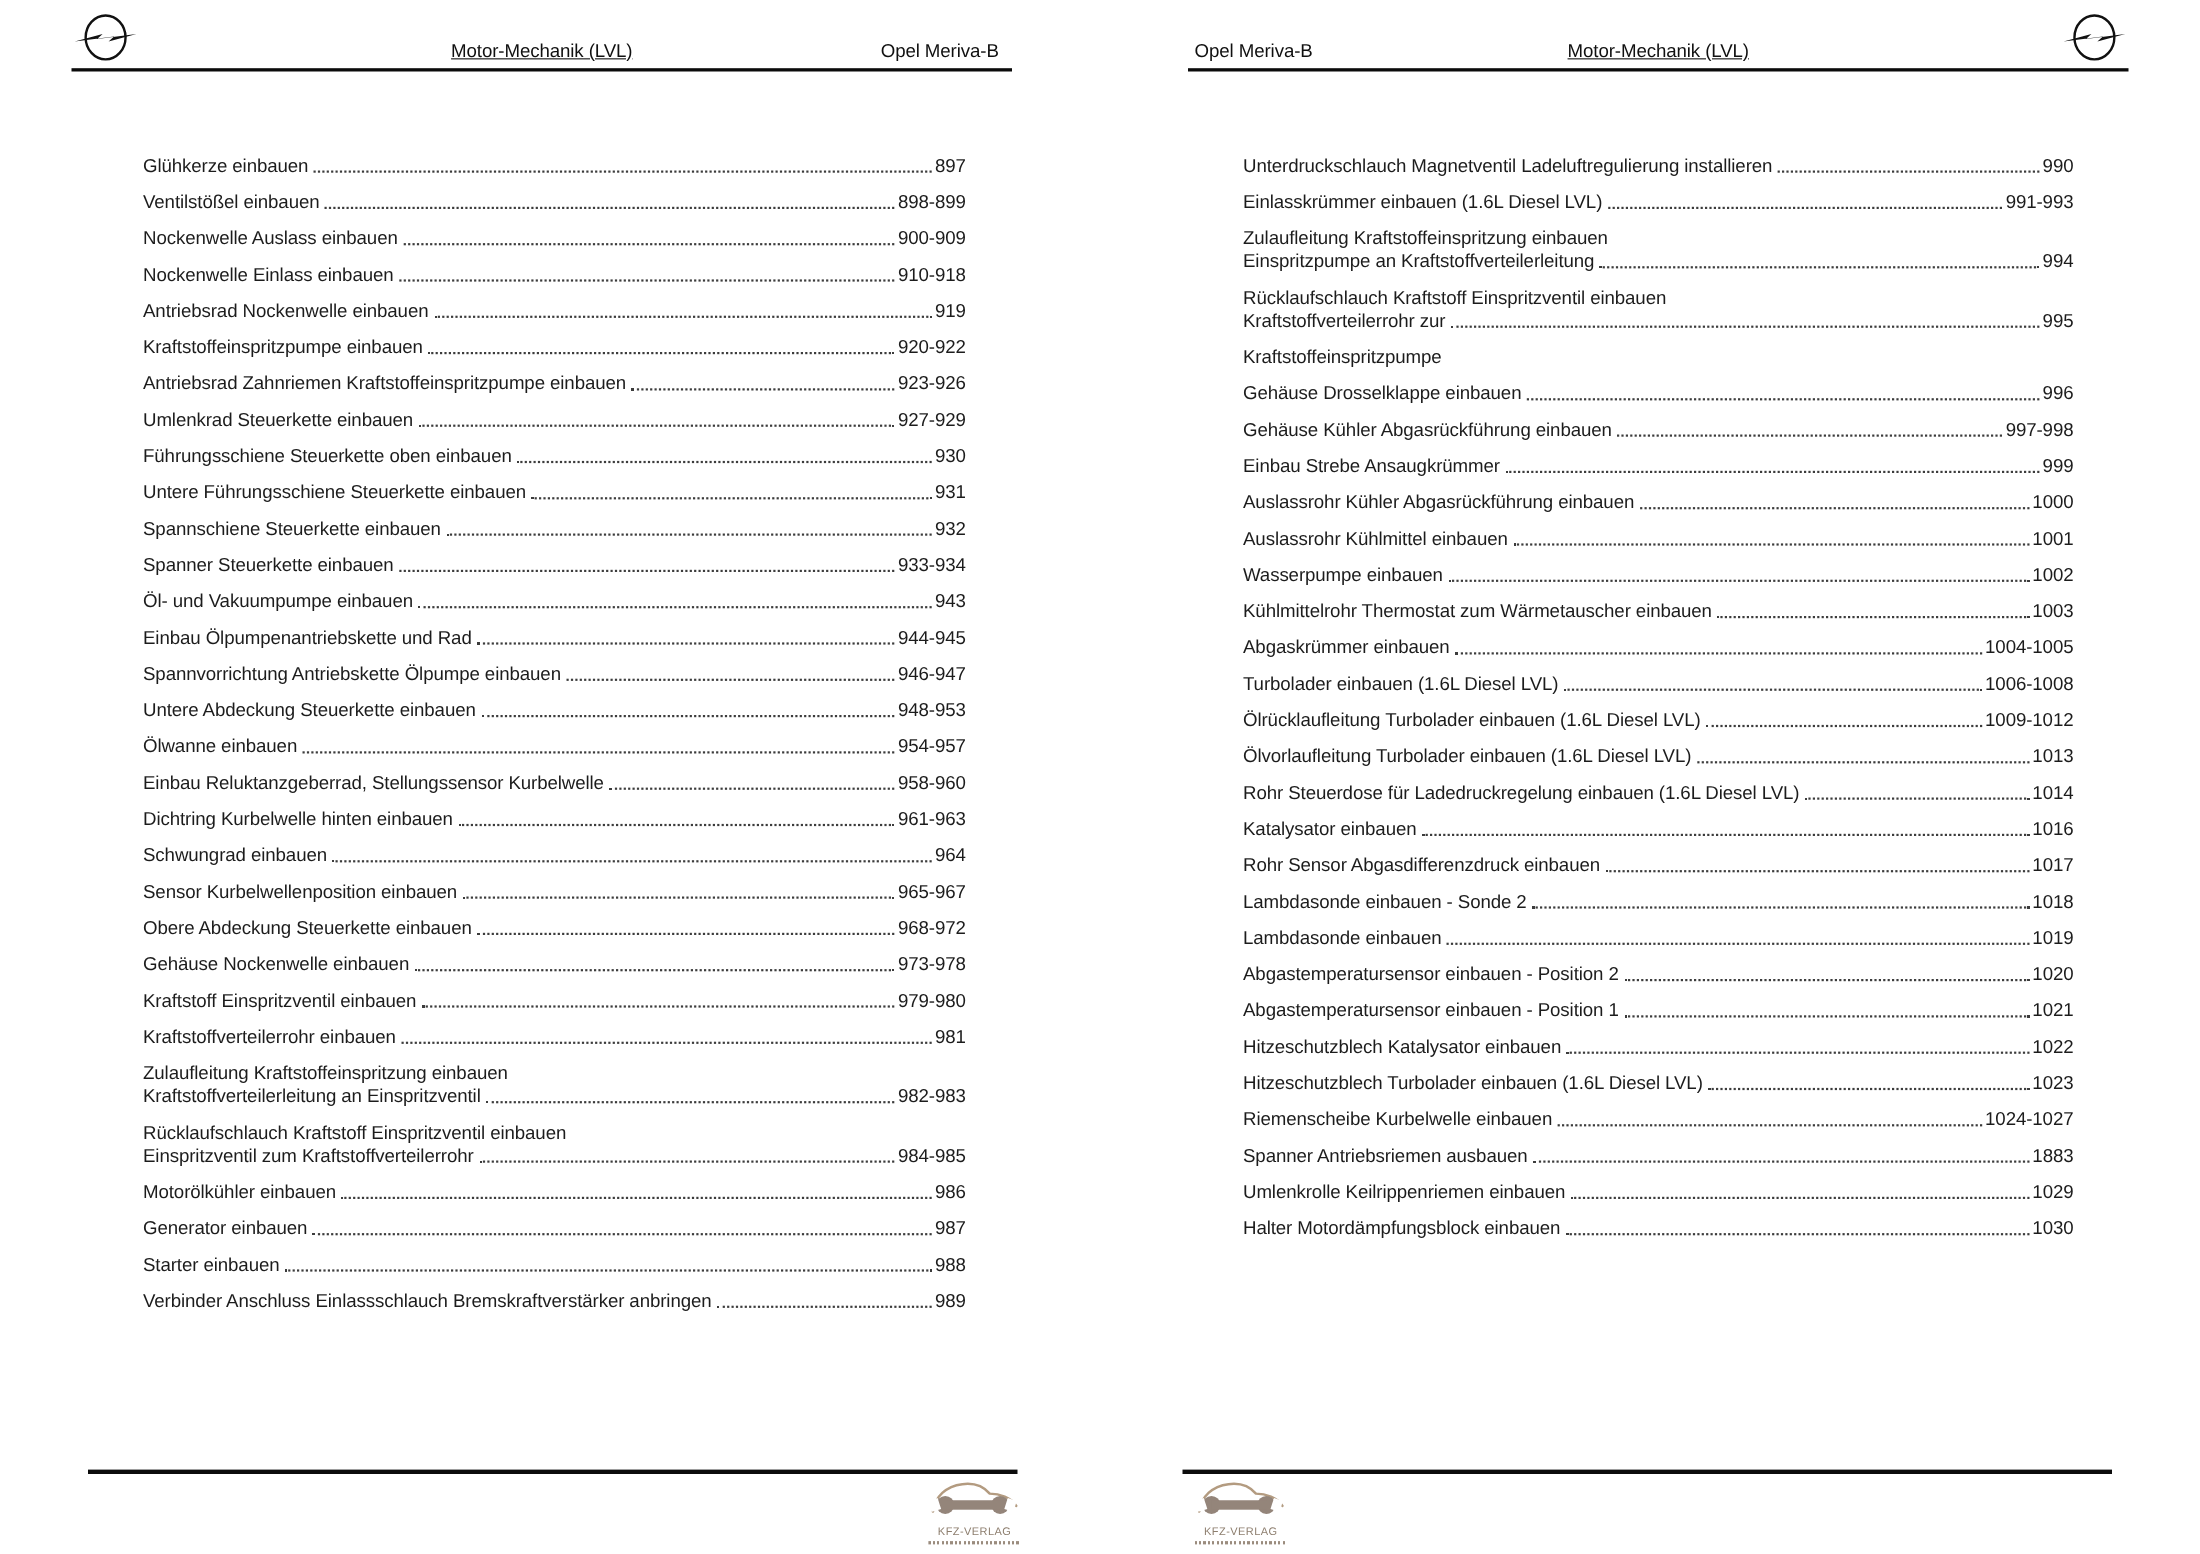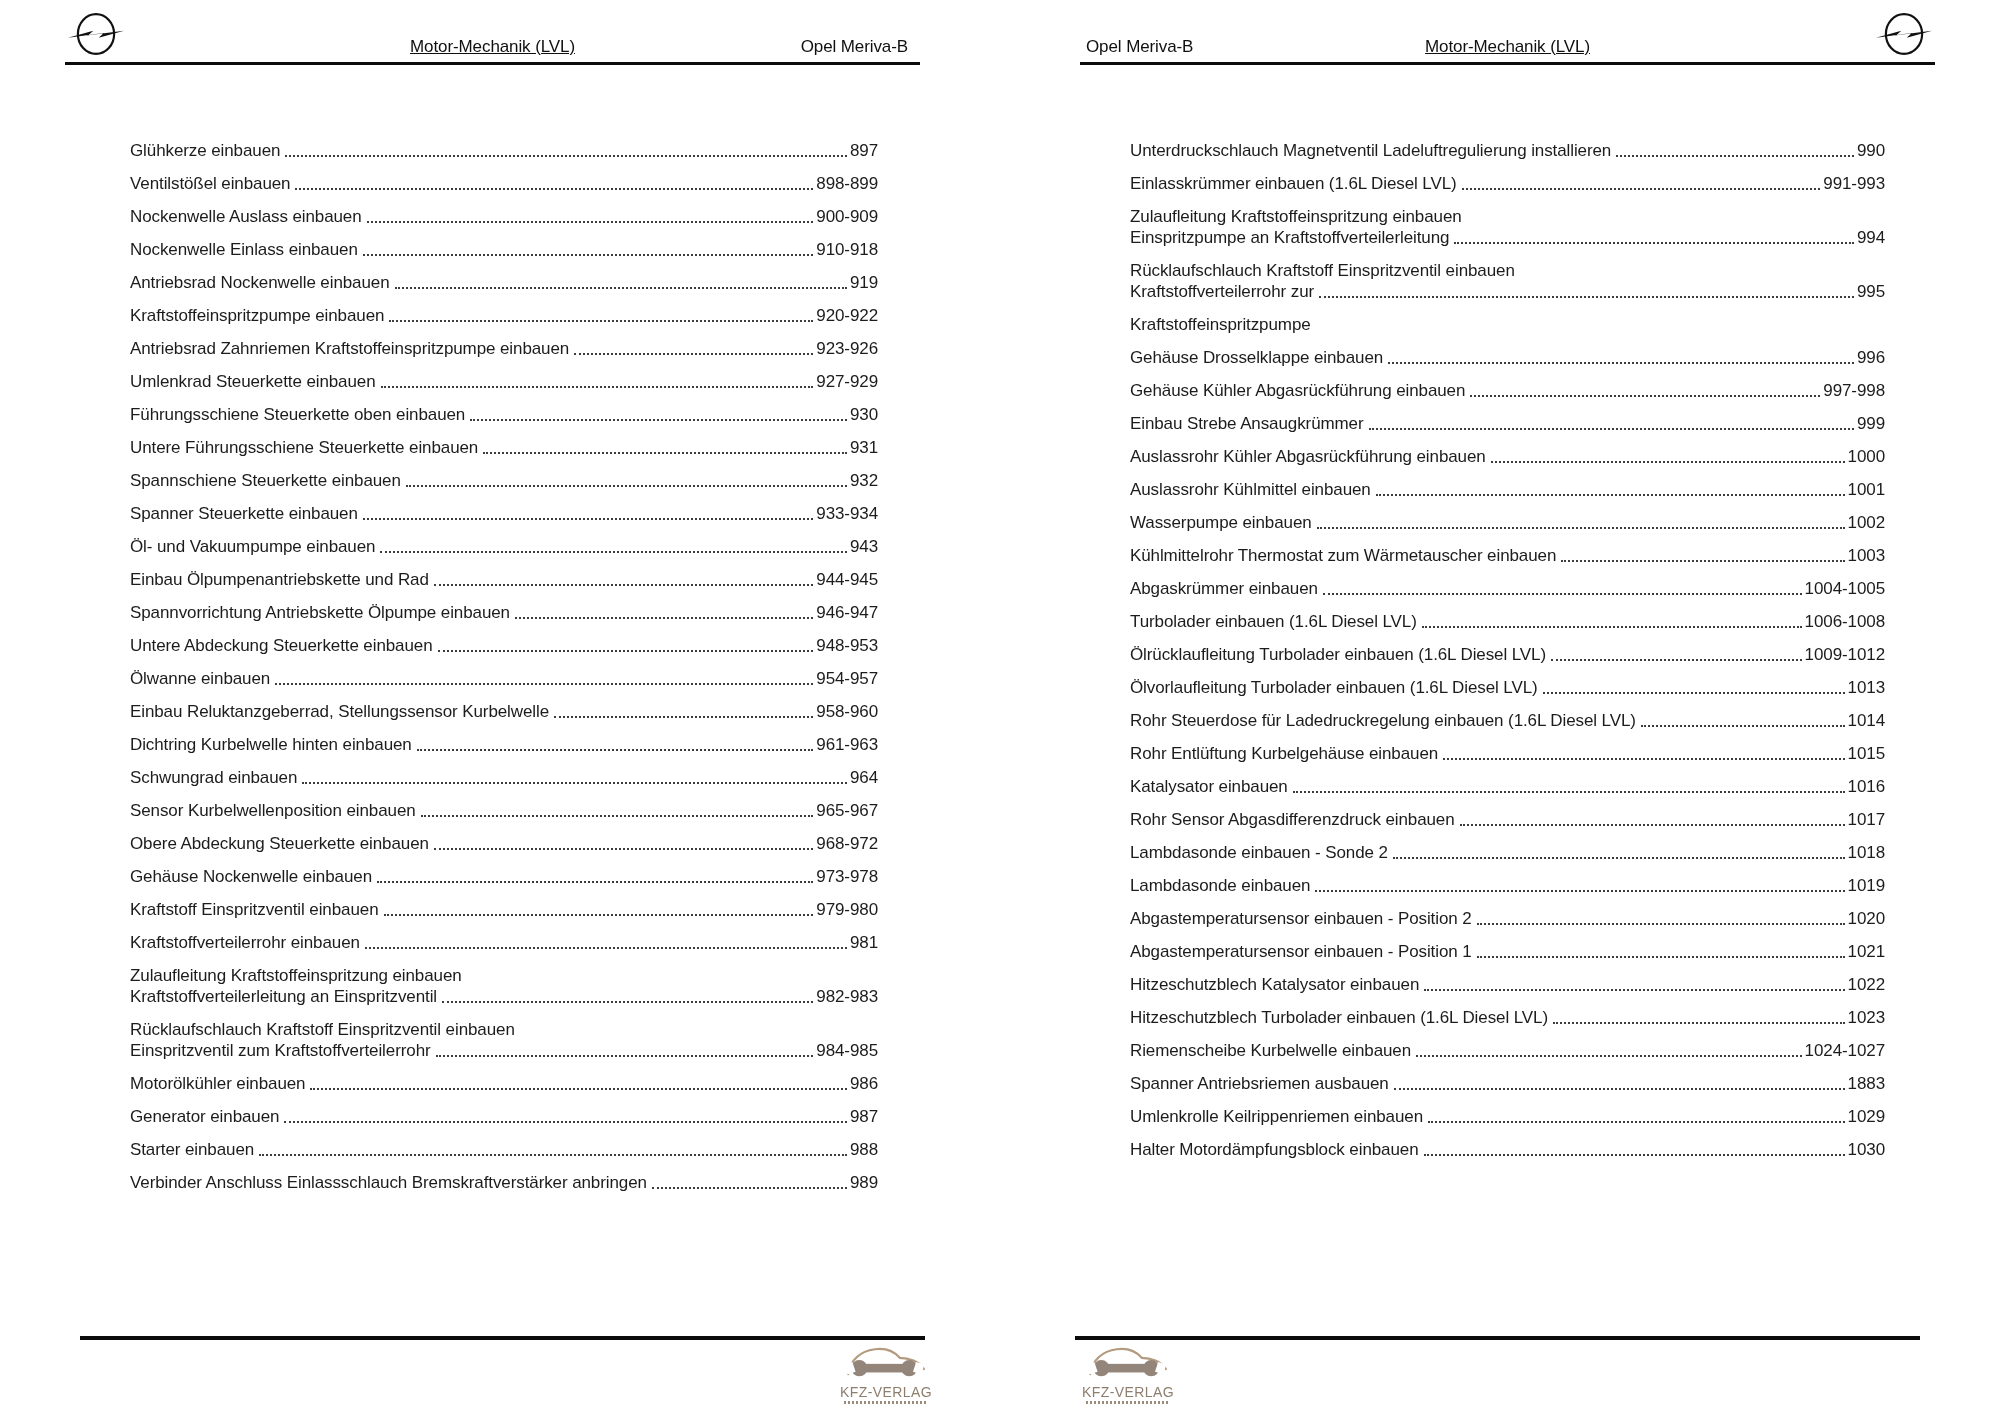--- a/index.html
+++ b/index.html
@@ -30,21 +30,21 @@
   .toc-line .t{white-space:nowrap;}
   .dots{flex:1;border-bottom:2.5px dotted #3c3c3c;margin:0 3px 4px 5px;min-width:20px;}
   .pg{white-space:nowrap;}
 
   .footer-rule{position:absolute;top:1336px;left:15px;right:-5px;height:4px;background:#0c0c0c;}
   .page-right .footer-rule{left:-5px;right:15px;}
 
   .publisher{position:absolute;top:1343px;width:92px;text-align:center;}
   .page-left  .publisher{right:-12px;}
   .page-right .publisher{left:2px;}
-  .publisher .pub-name{display:block;font-size:14px;letter-spacing:0.4px;color:#8d7e6e;line-height:13px;margin-top:-2px;white-space:nowrap;}
+  .publisher .pub-name{display:block;font-size:10px;letter-spacing:0.4px;color:#8d7e6e;line-height:13px;margin-top:-2px;white-space:nowrap;}
   .publisher .pub-tagline{height:3px;margin:2px 4px 0 4px;
     background:repeating-linear-gradient(90deg,#9b8c7e 0 2px,rgba(0,0,0,0) 2px 4px);}
 </style>
 </head>
 <body>
 
 <section class="page page-left">
   <header class="page-header">
     <span class="opel-logo at-left">
       <svg width="58" height="48" viewBox="0 0 64 52">
@@ -428,27 +428,20 @@
       </div>
       <div class="toc-entry">
         <div class="toc-line">
           <span class="t">Rohr Steuerdose für Ladedruckregelung einbauen (1.6L Diesel LVL)</span>
           <span class="dots"></span>
           <span class="pg">1014</span>
         </div>
       </div>
       <div class="toc-entry">
         <div class="toc-line">
-          <span class="t">Rohr Entlüftung Kurbelgehäuse einbauen</span>
-          <span class="dots"></span>
-          <span class="pg">1015</span>
-        </div>
-      </div>
-      <div class="toc-entry">
-        <div class="toc-line">
           <span class="t">Katalysator einbauen</span>
           <span class="dots"></span>
           <span class="pg">1016</span>
         </div>
       </div>
       <div class="toc-entry">
         <div class="toc-line">
           <span class="t">Rohr Sensor Abgasdifferenzdruck einbauen</span>
           <span class="dots"></span>
           <span class="pg">1017</span>

